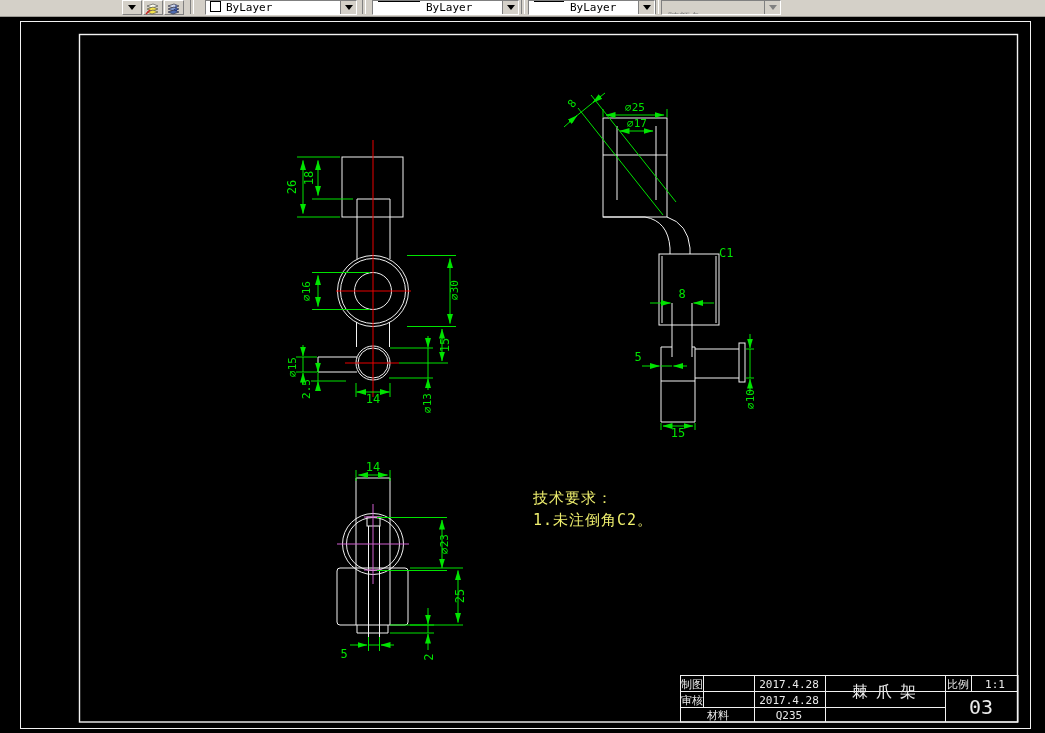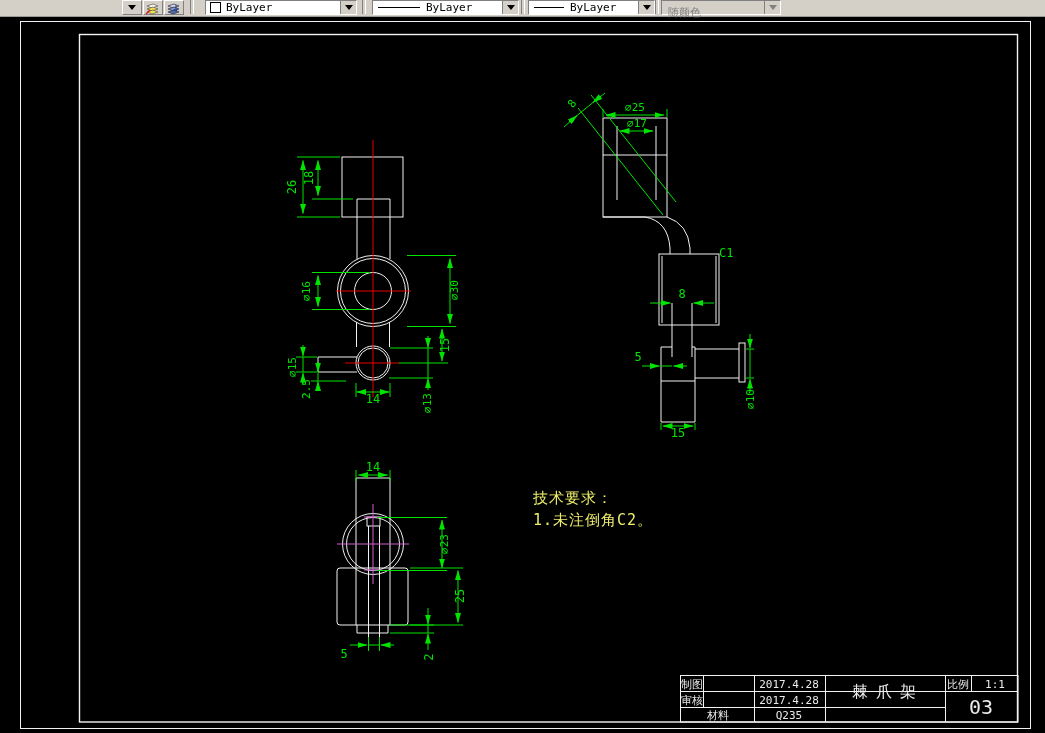--- a/index.html
+++ b/index.html
@@ -11,21 +11,21 @@
           font-family:"Liberation Sans",sans-serif;}
   
   #toolbar{position:absolute;left:0;top:0;width:1045px;height:16px;background:var(--bar);
            border-bottom:1px solid #9c9a94;}
   .tbtn{position:absolute;top:0;height:13px;background:var(--bar);
         border:1px solid;border-color:#ffffff #808080 #808080 #ffffff;}
   .sep{position:absolute;top:0;height:14px;width:2px;
        border-left:1px solid #808080;border-right:1px solid #ffffff;}
   .combo{position:absolute;top:0;height:13px;background:#ffffff;
          border:1px solid;border-color:#808080 #ffffff #ffffff #808080;
-         display:flex;align-items:center;font-family:"DejaVu Sans Mono",monospace;
+         display:flex;font-family:"DejaVu Sans Mono",monospace;
          font-size:11px;color:#000;}
   .combo .swatch{width:9px;height:9px;background:#fff;border:1px solid #000;margin:0 5px 0 4px;}
   .combo .lineglyph{height:1px;background:#000;margin:0 6px 0 5px;}
   .combo .val{flex:1;white-space:nowrap;overflow:hidden;}
   .combo .drop{width:15px;height:13px;margin-left:auto;background:var(--bar);
                border-left:1px solid #808080;display:flex;align-items:center;justify-content:center;}
   .tri{width:0;height:0;border-left:4px solid transparent;border-right:4px solid transparent;
        border-top:5px solid #000;}
   .combo.disabled{background:var(--bar);color:var(--disabled);}
   .combo.disabled .drop .tri{border-top-color:var(--disabled);}

